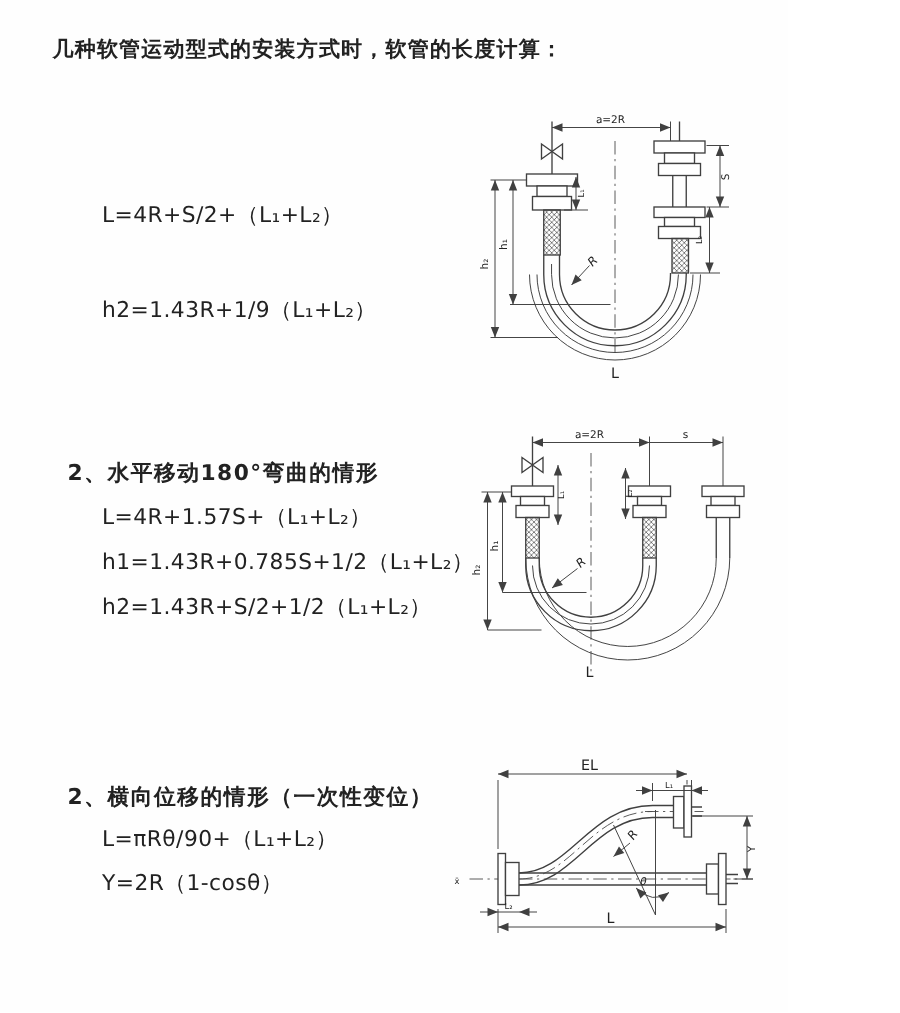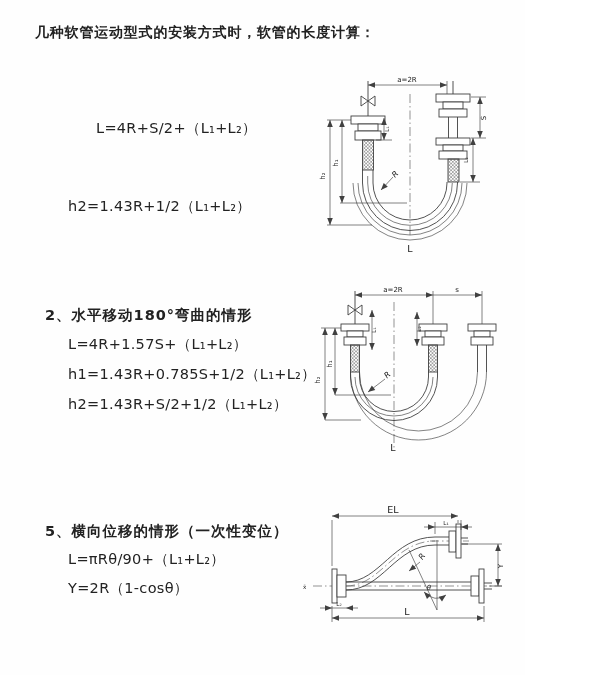--- a/index.html
+++ b/index.html
@@ -21,29 +21,29 @@
   svg text.big{font-size:9.5px;}
   svg text.it{font-style:italic;font-size:8px;}
 </style>
 </head>
 <body>
 
 <div class="page">
 
   <div class="abs title" style="left:35px;top:24px;">几种软管运动型式的安装方式时，软管的长度计算：</div>
 
-  <div class="abs formula" style="left:68px;top:119px;margin-left:28px;">L=4R+S/2+（L₁+L₂）</div>
-  <div class="abs formula" style="left:68px;top:197px;">h2=1.43R+1/2（L₁+L₂）</div>
+  <div class="abs formula" style="left:68px;top:134px;">L=4R+S/2+（L₁+L₂）</div>
+  <div class="abs formula" style="left:68px;top:197px;">h2=1.43R+1/9（L₁+L₂）</div>
 
   <div class="abs sec-heading" style="left:45px;top:306px;">2、水平移动180°弯曲的情形</div>
   <div class="abs formula" style="left:68px;top:335px;">L=4R+1.57S+（L₁+L₂）</div>
   <div class="abs formula" style="left:68px;top:365px;">h1=1.43R+0.785S+1/2（L₁+L₂）</div>
   <div class="abs formula" style="left:68px;top:395px;">h2=1.43R+S/2+1/2（L₁+L₂）</div>
 
-  <div class="abs sec-heading" style="left:45px;top:522px;">5、横向位移的情形（一次性变位）</div>
+  <div class="abs sec-heading" style="left:45px;top:522px;">2、横向位移的情形（一次性变位）</div>
   <div class="abs formula" style="left:68px;top:550px;text-align:right;">L=πRθ/90+（L₁+L₂）</div>
   <div class="abs formula" style="left:68px;top:579px;">Y=2R（1-cosθ）</div>
 
   <svg class="abs" style="left:310px;top:70px;" width="290" height="190" viewBox="0 0 290 190">
     <defs>
       <marker id="ar1" markerUnits="userSpaceOnUse" markerWidth="8" markerHeight="8" refX="7.5" refY="4" orient="auto-start-reverse">
         <path d="M0.5,1.2 L7.5,4 L0.5,6.8 Z" fill="#404040"></path>
       </marker>
       <pattern id="ht1" width="3.4" height="3.4" patternUnits="userSpaceOnUse">
         <path d="M0,3.4 L3.4,0 M0,0 L3.4,3.4" stroke="#6b6b6b" stroke-width="0.55" fill="none"></path>

